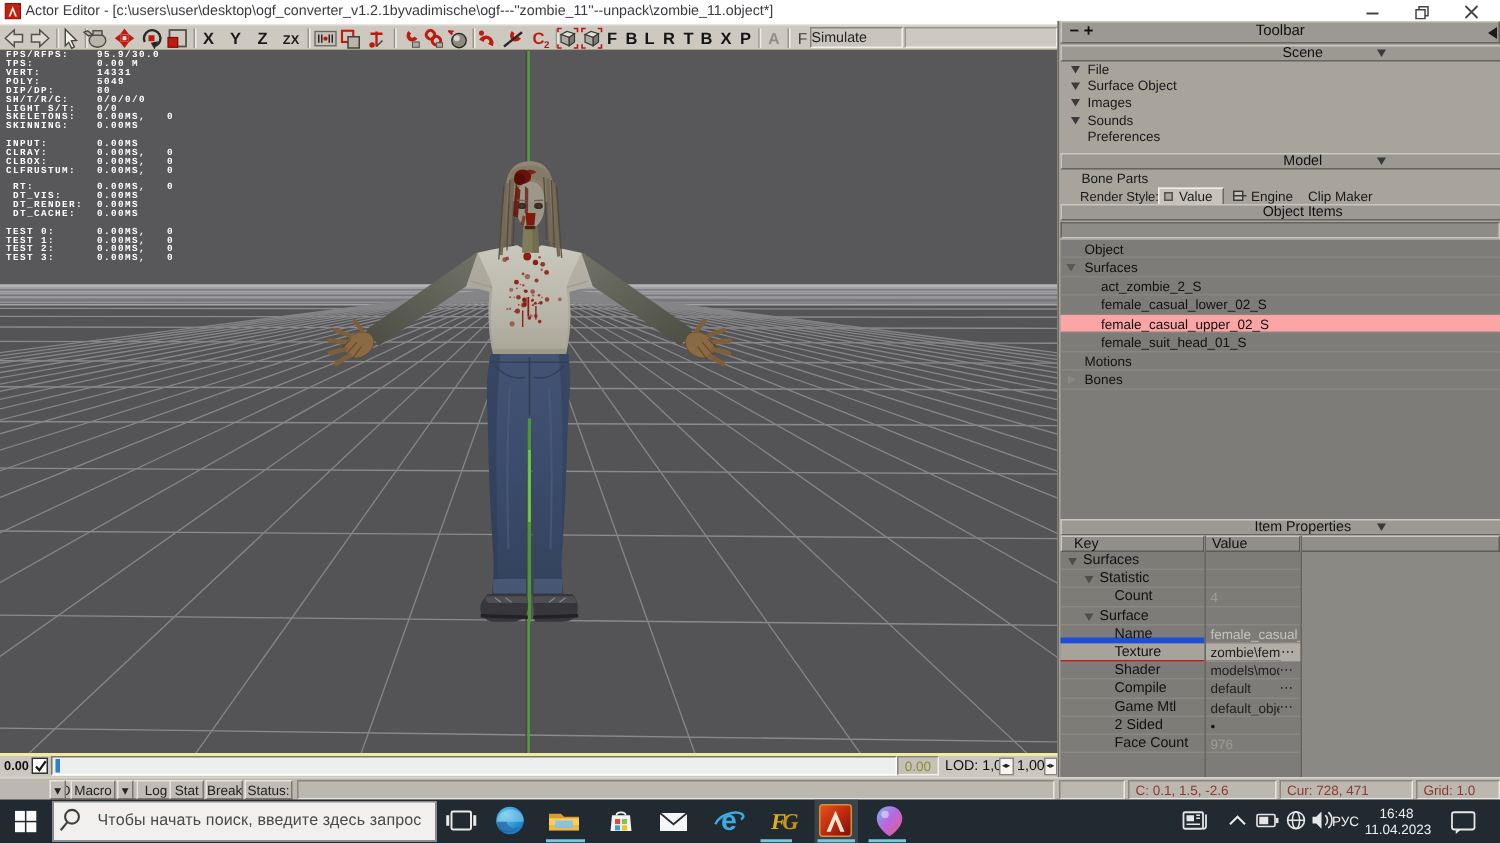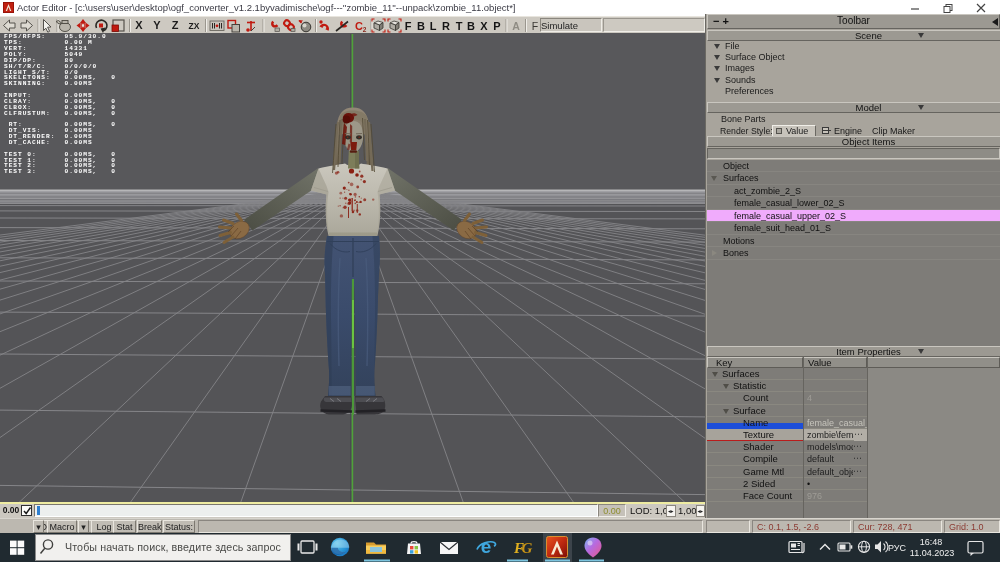--- a/index.html
+++ b/index.html
@@ -398,21 +398,21 @@
 <div class="prow" style="left:128px;top:111.5px;">Engine</div>
 <div class="prow" style="left:166px;top:111.5px;">Clip Maker</div>
 <div class="hdr" style="top:122px;">Object Items</div>
 <div class="abs" style="left:1px;top:133.5px;width:293px;height:11px;background:#8e8c86;border-top:1px solid #66645f;border-left:1px solid #66645f;border-bottom:1px solid #c9c6bf;border-right:1px solid #c9c6bf;"></div>
 <div class="abs" id="oilist" style="left:1px;top:145.6px;width:293px;height:186.4px;background:#7e7c78;">
 <div class="lrow" style="top:0.00px;"><span style="margin-left:16px;">Object</span></div>
 <div class="lrow" style="top:12.55px;"><span style="margin-left:16px;">Surfaces</span></div>
 <div class="arrD" style="left:4px;top:16.55px;border-top-color:#5a5852;"></div>
 <div class="lrow" style="top:25.10px;"><span style="margin-left:27px;">act_zombie_2_S</span></div>
 <div class="lrow" style="top:37.65px;"><span style="margin-left:27px;">female_casual_lower_02_S</span></div>
-<div class="lrow" style="top:50.20px;background:#f0abfc;"><span style="margin-left:27px;">female_casual_upper_02_S</span></div>
+<div class="lrow" style="top:50.20px;background:#fca5a5;"><span style="margin-left:27px;">female_casual_upper_02_S</span></div>
 <div class="lrow" style="top:62.75px;"><span style="margin-left:27px;">female_suit_head_01_S</span></div>
 <div class="lrow" style="top:75.30px;"><span style="margin-left:16px;">Motions</span></div>
 <div class="lrow" style="top:87.85px;"><span style="margin-left:16px;">Bones</span></div>
 <div class="arrR" style="left:5px;top:90.85px;"></div>
 </div>
 <div class="hdr" style="top:332px;">Item Properties</div>
 <div class="arrD" style="left:212px;top:335px;"></div>
 <div class="abs" style="left:1px;top:342.5px;width:329px;height:161.5px;background:#8b8984;">
 <div class="abs" style="left:0;top:0;width:96px;height:11.5px;background:#918f89;border-top:1px solid #c9c6bf;border-left:1px solid #c9c6bf;border-bottom:1px solid #5e5c57;border-right:1px solid #5e5c57;font-size:9.5px;color:#111;line-height:10px;"><span style="margin-left:8px;">Key</span></div>
 <div class="abs" style="left:96px;top:0;width:64px;height:11.5px;background:#918f89;border-top:1px solid #c9c6bf;border-left:1px solid #c9c6bf;border-bottom:1px solid #5e5c57;border-right:1px solid #5e5c57;font-size:9.5px;color:#111;line-height:10px;"><span style="margin-left:4px;">Value</span></div>
@@ -422,21 +422,21 @@
 <div class="abs arrD" style="left:5px;top:15.5px;border-top-color:#504e48;"></div>
 <div class="abs" style="left:96px;top:11.5px;width:64px;height:12.2px;border-bottom:1px solid #8a8880;"></div>
 <div class="abs" style="left:0;top:23.7px;width:96px;height:12.2px;border-bottom:1px solid #8a8880;font-size:9.5px;line-height:12px;color:#111;"><span style="margin-left:26px;">Statistic</span></div>
 <div class="abs arrD" style="left:16px;top:27.7px;border-top-color:#504e48;"></div>
 <div class="abs" style="left:96px;top:23.7px;width:64px;height:12.2px;border-bottom:1px solid #8a8880;"></div>
 <div class="abs" style="left:0;top:35.9px;width:96px;height:12.2px;border-bottom:1px solid #8a8880;font-size:9.5px;line-height:12px;color:#111;"><span style="margin-left:36px;">Count</span></div>
 <div class="abs" style="left:96px;top:35.9px;width:64px;height:12.2px;border-bottom:1px solid #8a8880;font-size:9px;line-height:12px;color:#9e9c96;white-space:nowrap;overflow:hidden;"><span style="margin-left:4px;">4</span></div>
 <div class="abs" style="left:0;top:48.1px;width:96px;height:12.2px;border-bottom:1px solid #8a8880;font-size:9.5px;line-height:12px;color:#111;"><span style="margin-left:26px;">Surface</span></div>
 <div class="abs arrD" style="left:16px;top:52.099999999999994px;border-top-color:#504e48;"></div>
 <div class="abs" style="left:96px;top:48.1px;width:64px;height:12.2px;border-bottom:1px solid #8a8880;"></div>
-<div class="abs" style="left:0;top:60.3px;width:96px;height:12.2px;border-bottom:6px solid #1d4ed8;font-size:9.5px;line-height:12px;color:#111;"><span style="margin-left:36px;">Name</span></div>
+<div class="abs" style="left:0;top:60.3px;width:96px;height:12.2px;border-bottom:4px solid #1d4ed8;font-size:9.5px;line-height:12px;color:#111;"><span style="margin-left:36px;">Name</span></div>
 <div class="abs" style="left:96px;top:60.3px;width:64px;height:12.2px;border-bottom:1px solid #8a8880;font-size:9px;line-height:12px;color:#c6c4bc;white-space:nowrap;overflow:hidden;"><span style="margin-left:4px;">female_casual_u</span></div>
 <div class="abs" style="left:0;top:72.5px;width:96px;height:12.2px;background:#a7a39b;border-bottom:1px solid #b91c1c;font-size:9.5px;line-height:12px;color:#111;"><span style="margin-left:36px;">Texture</span></div>
 <div class="abs" style="left:96px;top:72.5px;width:64px;height:12.2px;background:#b2aea6;border-bottom:1px solid #8a8880;font-size:9px;line-height:12px;color:#1e1e1e;white-space:nowrap;overflow:hidden;"><span style="margin-left:4px;">zombie\female</span></div>
 <div class="abs" style="left:147px;top:72.5px;width:13px;height:12.2px;background:#b2aea6;font-size:9px;line-height:10px;color:#222;">⋯</div>
 <div class="abs" style="left:0;top:84.7px;width:96px;height:12.2px;border-bottom:1px solid #8a8880;font-size:9.5px;line-height:12px;color:#111;"><span style="margin-left:36px;">Shader</span></div>
 <div class="abs" style="left:96px;top:84.7px;width:64px;height:12.2px;border-bottom:1px solid #8a8880;font-size:9px;line-height:12px;color:#1e1e1e;white-space:nowrap;overflow:hidden;"><span style="margin-left:4px;">models\model</span></div>
 <div class="abs" style="left:146px;top:84.7px;width:14px;height:11.2px;background:#7e7c78;font-size:9px;line-height:10px;color:#222;">⋯</div>
 <div class="abs" style="left:0;top:96.9px;width:96px;height:12.2px;border-bottom:1px solid #8a8880;font-size:9.5px;line-height:12px;color:#111;"><span style="margin-left:36px;">Compile</span></div>
 <div class="abs" style="left:96px;top:96.9px;width:64px;height:12.2px;border-bottom:1px solid #8a8880;font-size:9px;line-height:12px;color:#1e1e1e;white-space:nowrap;overflow:hidden;"><span style="margin-left:4px;">default</span></div>
 <div class="abs" style="left:146px;top:96.9px;width:14px;height:11.2px;background:#7e7c78;font-size:9px;line-height:10px;color:#222;">⋯</div>

